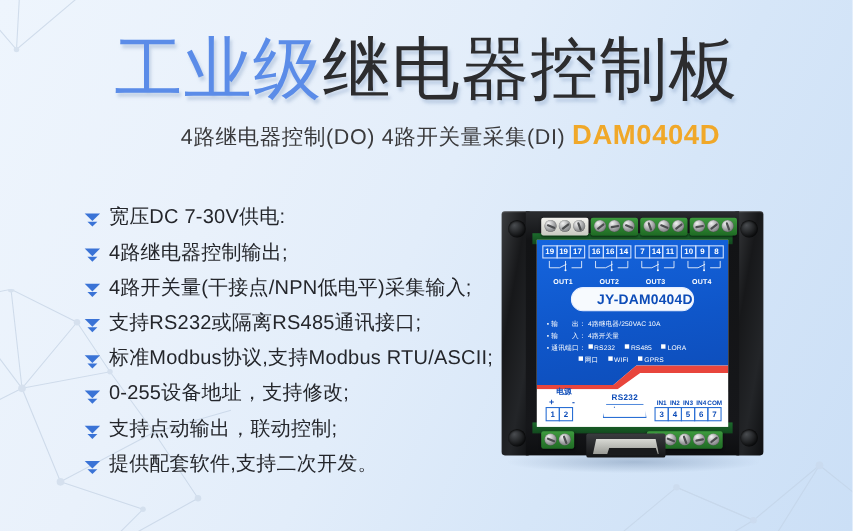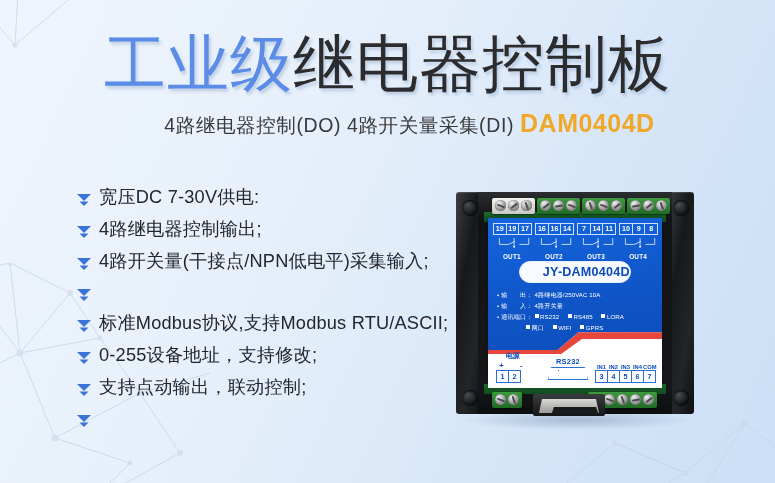--- a/index.html
+++ b/index.html
@@ -284,20 +284,21 @@
         <path d="M3 1 L17 1 L10 8 Z" fill="#3a73d6"></path>
         <path d="M5.5 8.5 L14.5 8.5 L10 13 Z" fill="#3a73d6"></path>
       </svg>
       <div class="feat-text">4路开关量(干接点/NPN低电平)采集输入;</div>
     </div>
     <div class="feat-row">
       <svg class="bullet" viewBox="0 0 20 14">
         <path d="M3 1 L17 1 L10 8 Z" fill="#3a73d6"></path>
         <path d="M5.5 8.5 L14.5 8.5 L10 13 Z" fill="#3a73d6"></path>
       </svg>
+      <div class="feat-text">支持RS232或隔离RS485通讯接口;</div>
     </div>
     <div class="feat-row">
       <svg class="bullet" viewBox="0 0 20 14">
         <path d="M3 1 L17 1 L10 8 Z" fill="#3a73d6"></path>
         <path d="M5.5 8.5 L14.5 8.5 L10 13 Z" fill="#3a73d6"></path>
       </svg>
       <div class="feat-text">标准Modbus协议,支持Modbus RTU/ASCII;</div>
     </div>
     <div class="feat-row">
       <svg class="bullet" viewBox="0 0 20 14">
@@ -311,20 +312,21 @@
         <path d="M3 1 L17 1 L10 8 Z" fill="#3a73d6"></path>
         <path d="M5.5 8.5 L14.5 8.5 L10 13 Z" fill="#3a73d6"></path>
       </svg>
       <div class="feat-text">支持点动输出，联动控制;</div>
     </div>
     <div class="feat-row">
       <svg class="bullet" viewBox="0 0 20 14">
         <path d="M3 1 L17 1 L10 8 Z" fill="#3a73d6"></path>
         <path d="M5.5 8.5 L14.5 8.5 L10 13 Z" fill="#3a73d6"></path>
       </svg>
+      <div class="feat-text">提供配套软件,支持二次开发。</div>
     </div>
   </div>
 
   <div class="device-stage">
     <div class="device-shadow"></div>
 
     <div class="device">
       <div class="din-left">
         <div class="din-hole hole-t"></div>
         <div class="din-hole hole-b"></div>

